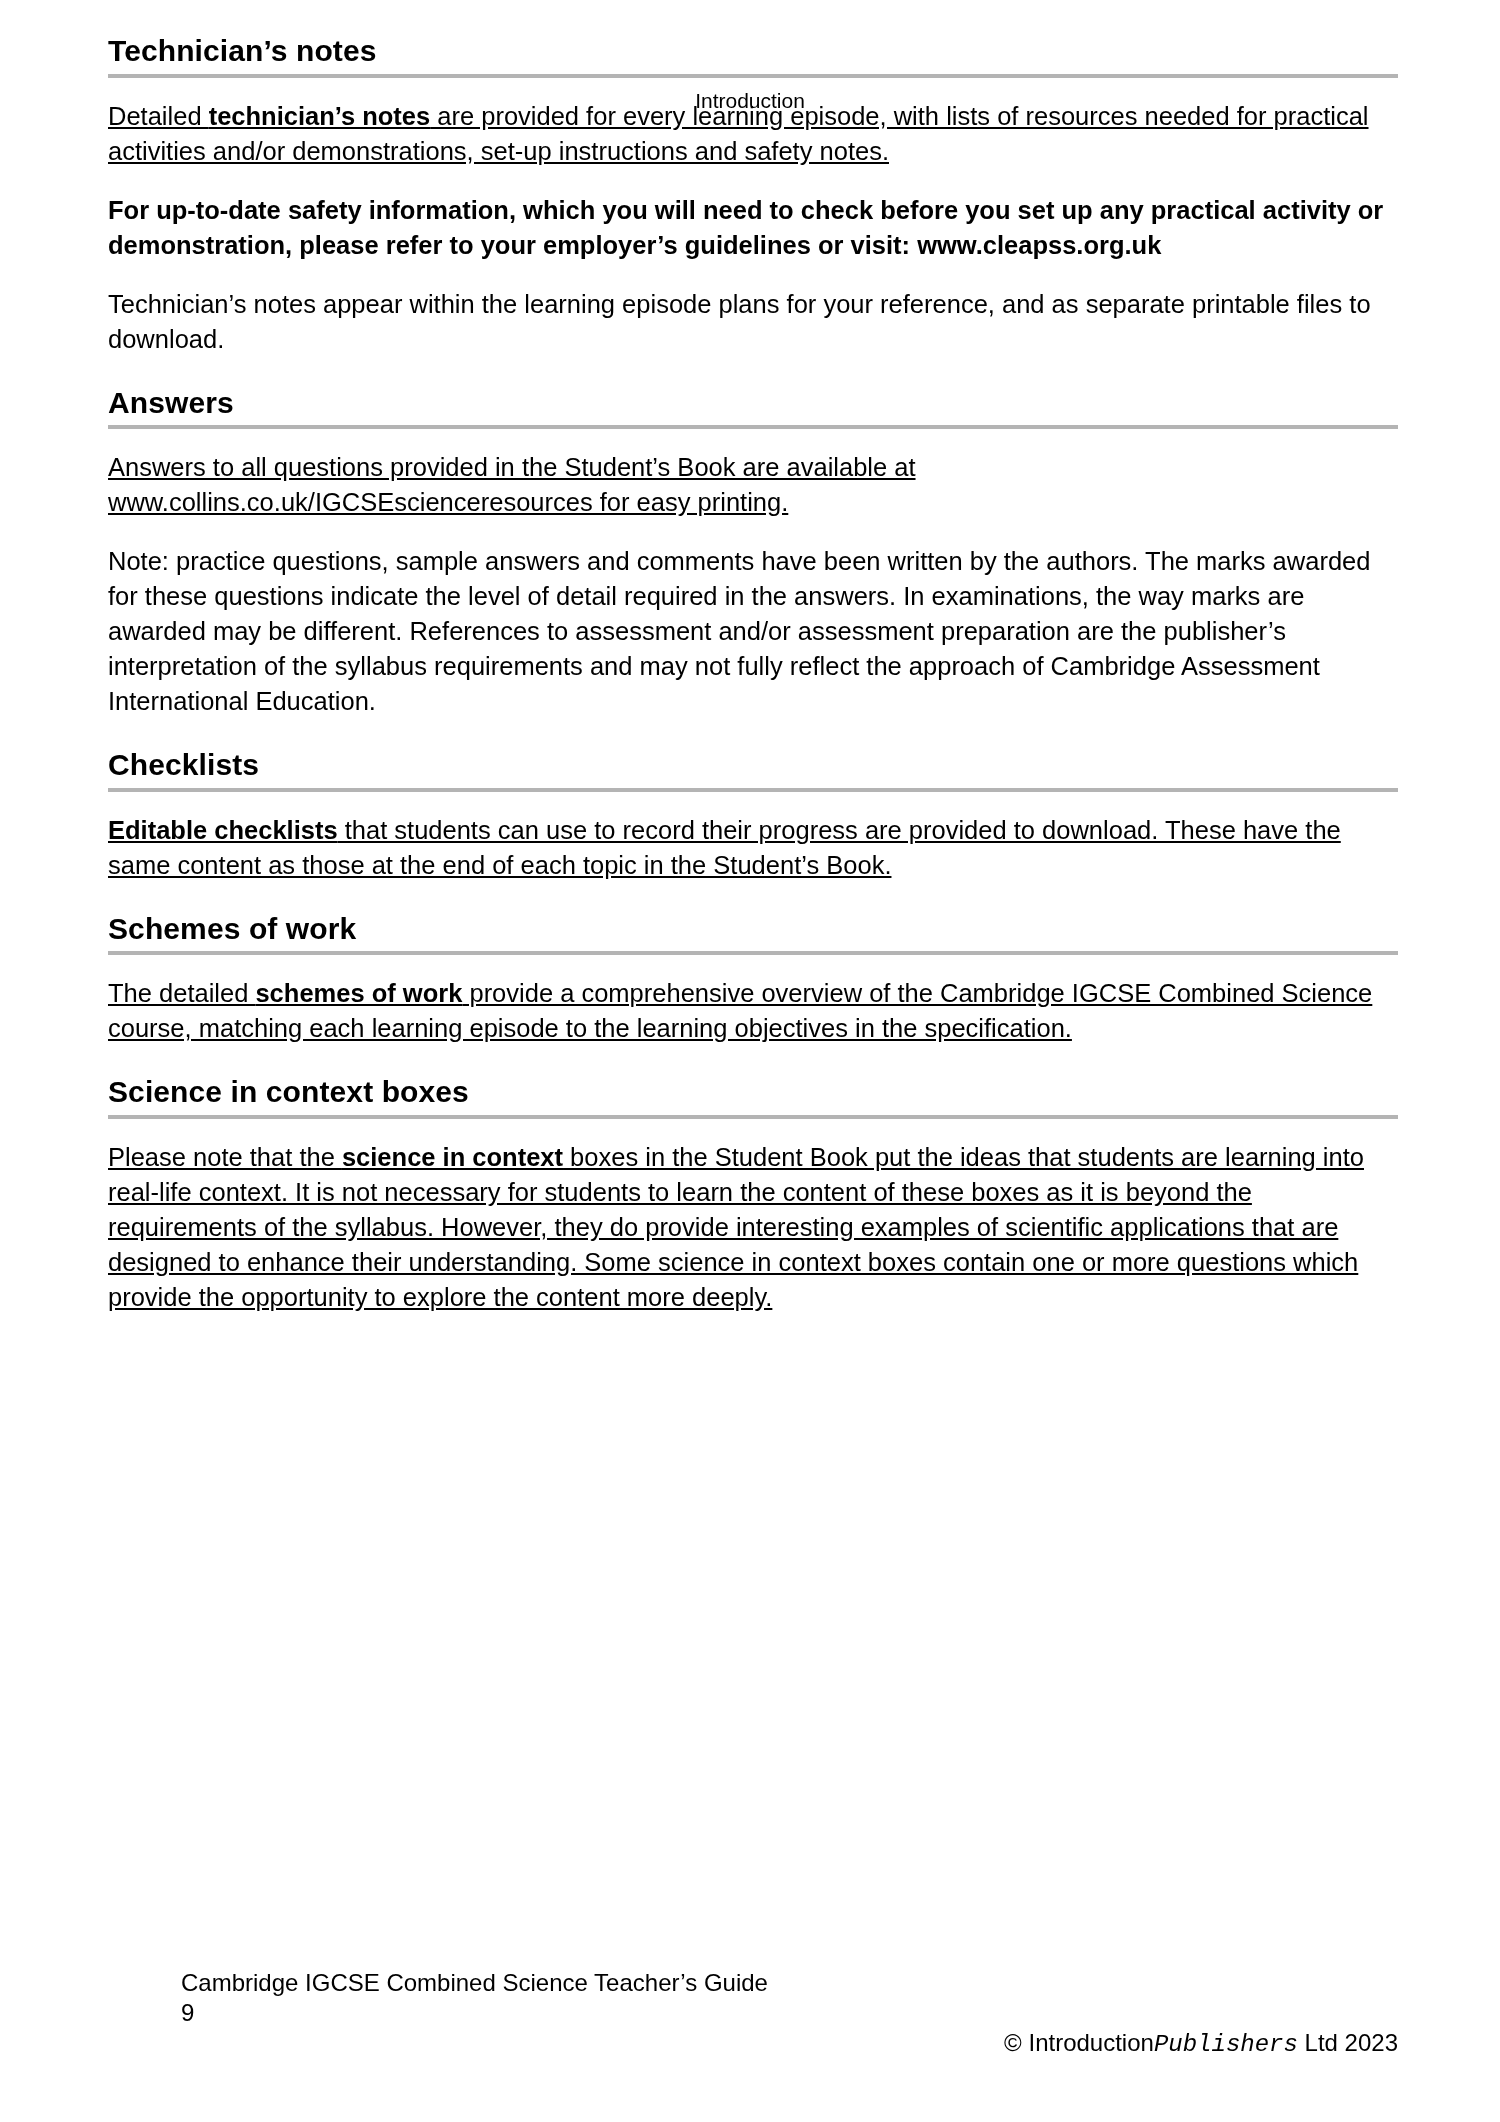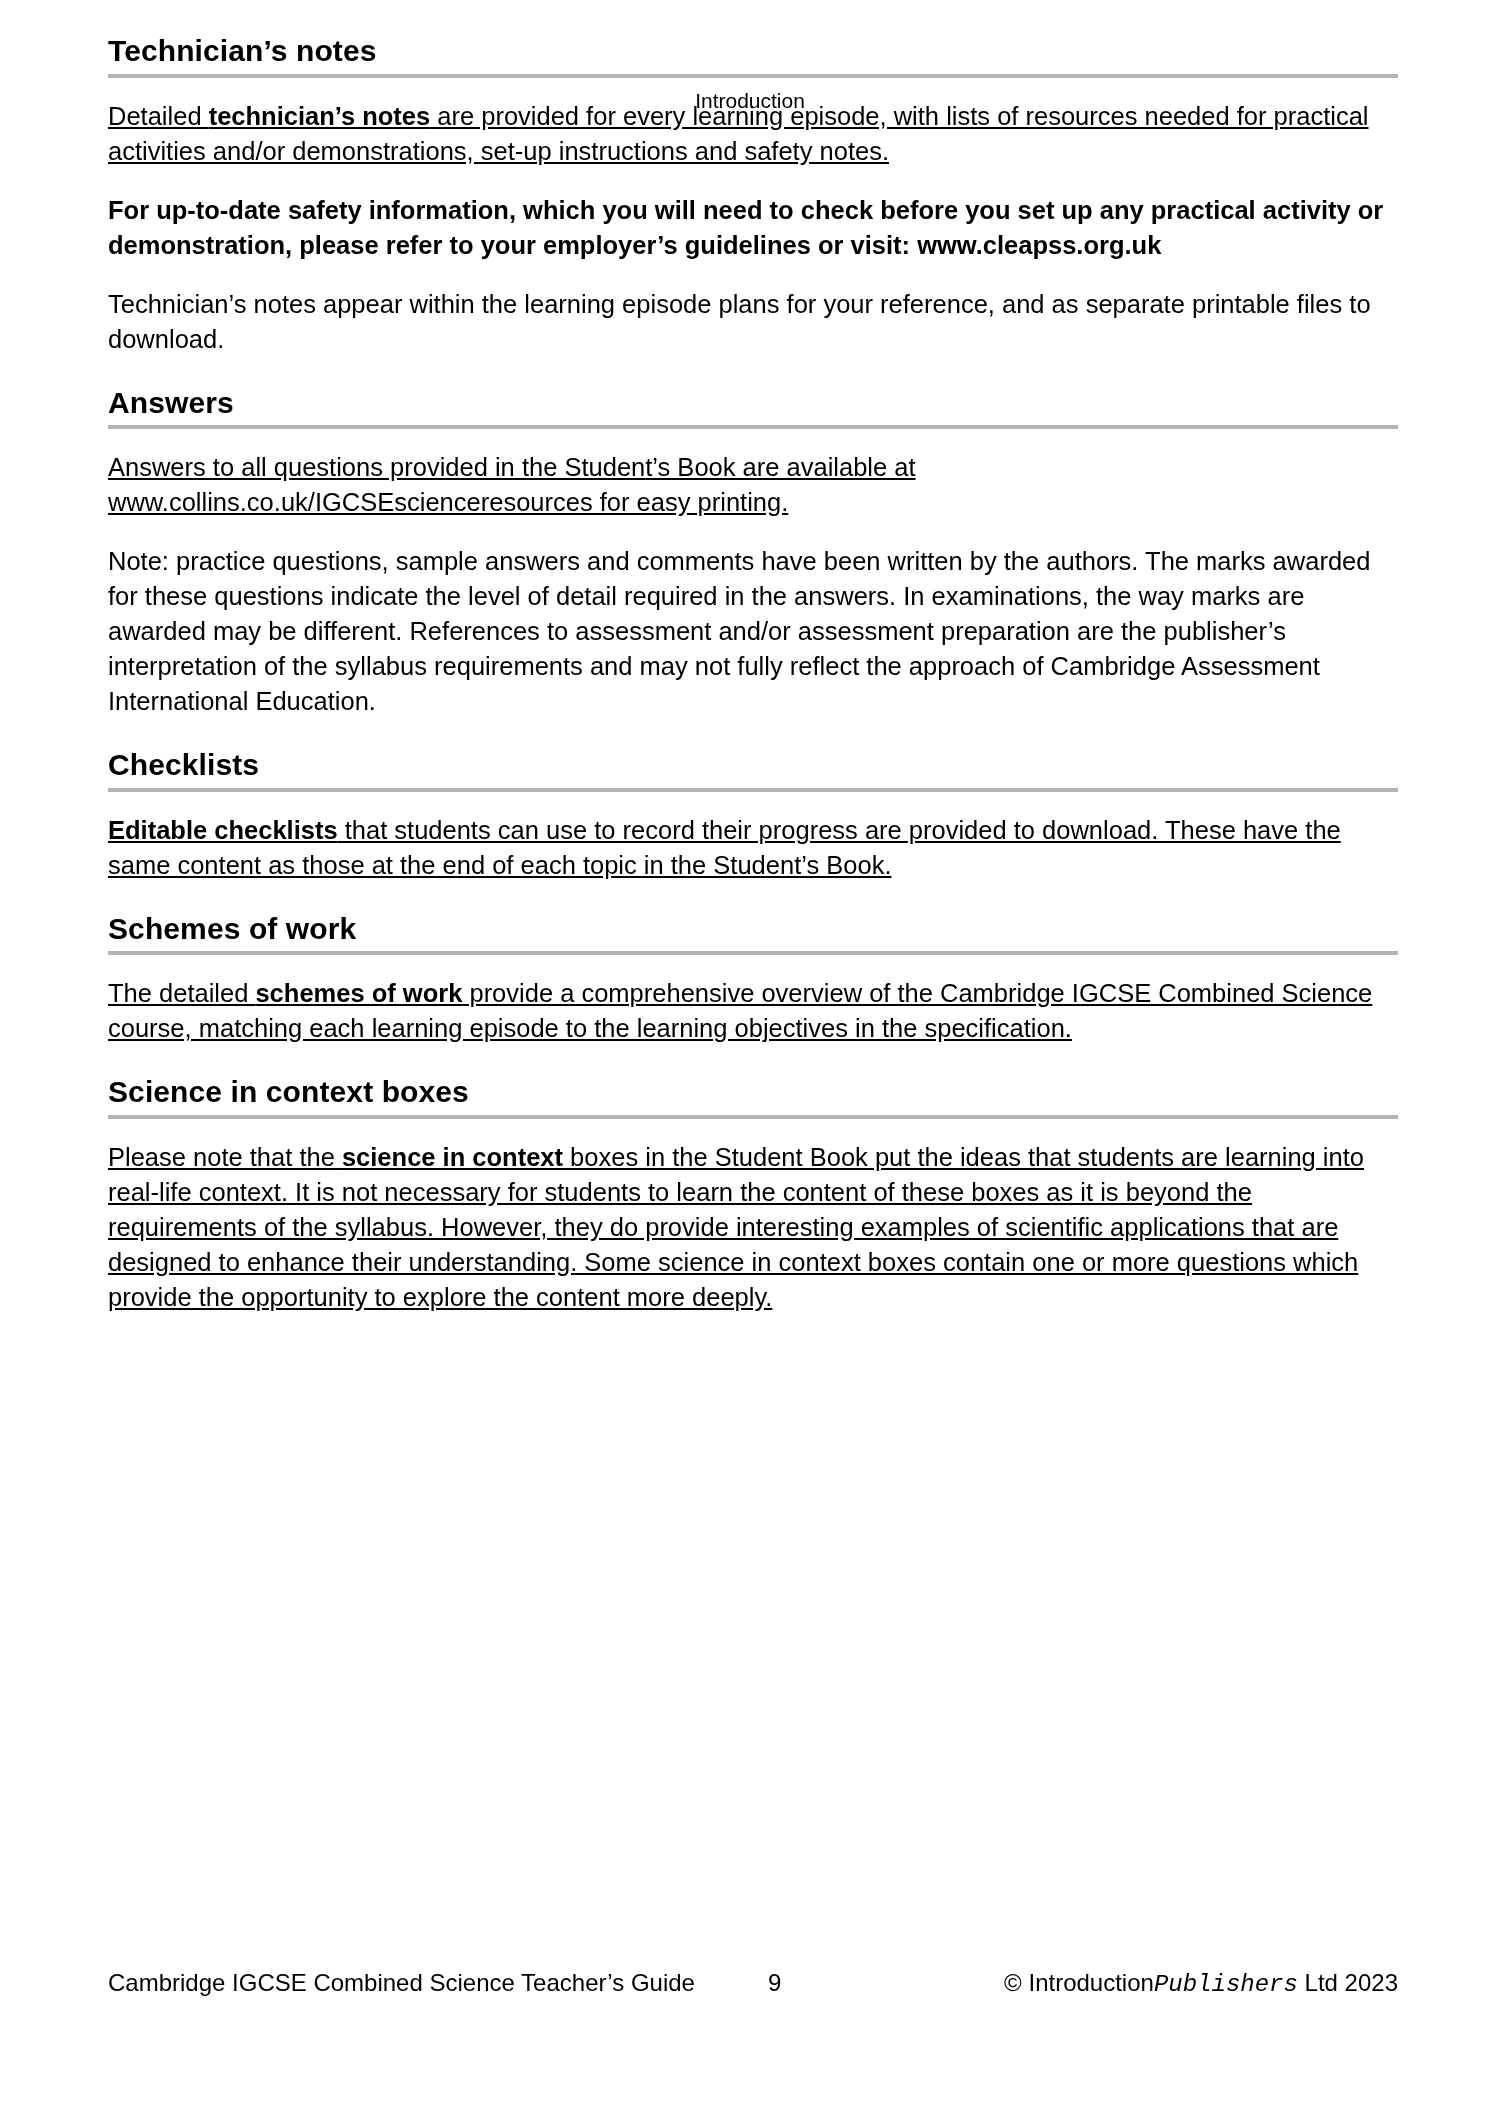--- a/index.html
+++ b/index.html
@@ -75,20 +75,21 @@
   }
   .footer {
     position: absolute;
     left: 108px;
     top: 1968px;
     width: 1290px;
     display: flex;
     align-items: baseline;
     font-size: 24px;
     line-height: 1.25;
+    flex-direction: column;
   }
   .footer-left {
     white-space: nowrap;
   }
   .footer-center {
     margin-left: 73px;
     white-space: nowrap;
   }
   .footer-right {
     margin-left: auto;

